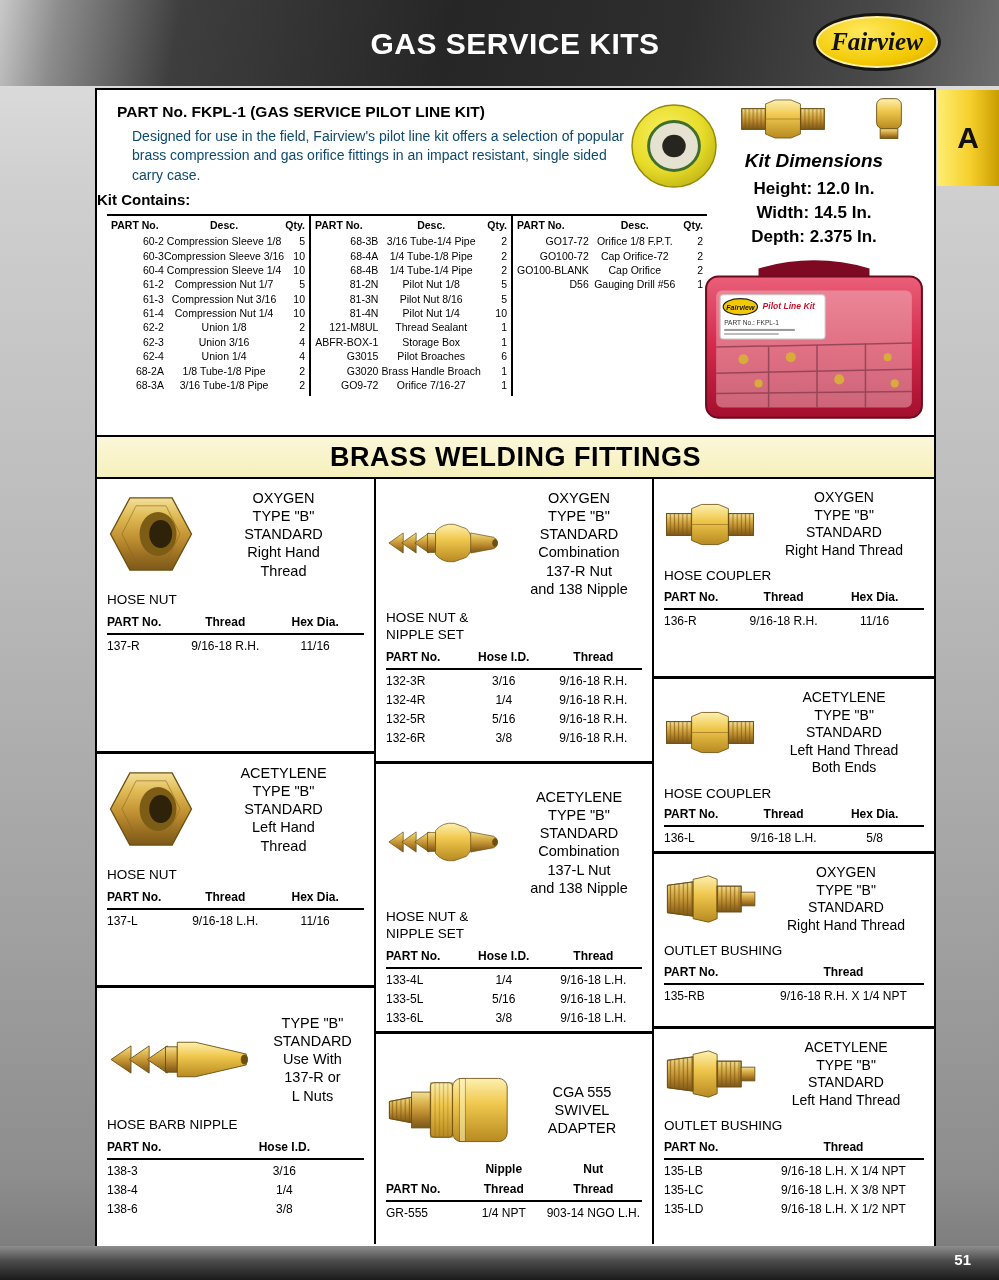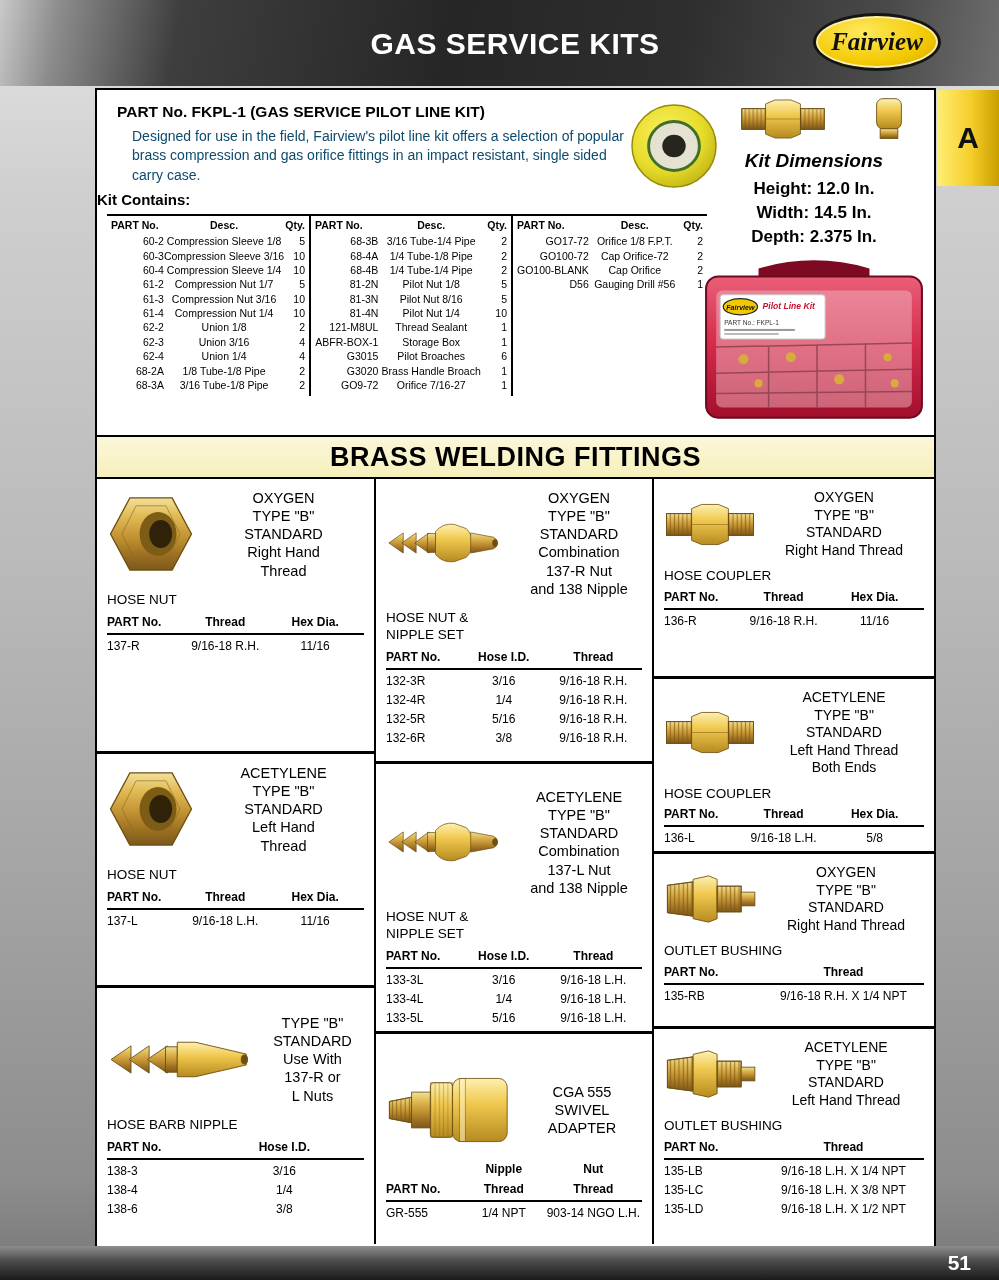--- a/index.html
+++ b/index.html
@@ -29,21 +29,21 @@
   .a-tab {
     position:absolute; right:0; top:90px; width:62px; height:96px;
     background:linear-gradient(90deg,#ffee73,var(--tab-yellow,#f5ce2a) 55%,#c99d00);
     display:flex; align-items:center; justify-content:center;
     font-size:30px; font-weight:bold; color:#111;
   }
   .bottom-bar {
     position:absolute; left:0; bottom:0; width:999px; height:34px;
     background:linear-gradient(180deg,#8e8e8e 0%,#4a4a4a 45%,#1b1b1b 100%);
   }
-  .page-num { position:absolute; right:28px; top:5px; color:#fff; font-weight:bold; font-size:21px; }
+  .page-num { position:absolute; right:28px; top:5px; color:#fff; font-weight:bold; font-size:15px; }
 
   
   .content-box {
     position:absolute; left:95px; top:88px; width:841px; height:1188px;
     background:#fff; border:2px solid #000;
   }
 
   
   .pilot { position:relative; height:345px; }
   .pilot-title { position:absolute; left:20px; top:13px; font-size:15.5px; font-weight:bold; }
@@ -622,25 +622,20 @@
           <table class="prod-table cols3">
             <thead>
                 <tr>
               <th>PART No.</th>
               <th>Hose I.D.</th>
               <th>Thread</th>
             </tr>
               </thead>
             <tbody>
                 <tr>
-                  <td>133-3L</td>
-                  <td>3/16</td>
-                  <td>9/16-18 L.H.</td>
-                </tr>
-                <tr>
                   <td>133-4L</td>
                   <td>1/4</td>
                   <td>9/16-18 L.H.</td>
                 </tr>
                 <tr>
                   <td>133-5L</td>
                   <td>5/16</td>
                   <td>9/16-18 L.H.</td>
                 </tr>
                 <tr>

